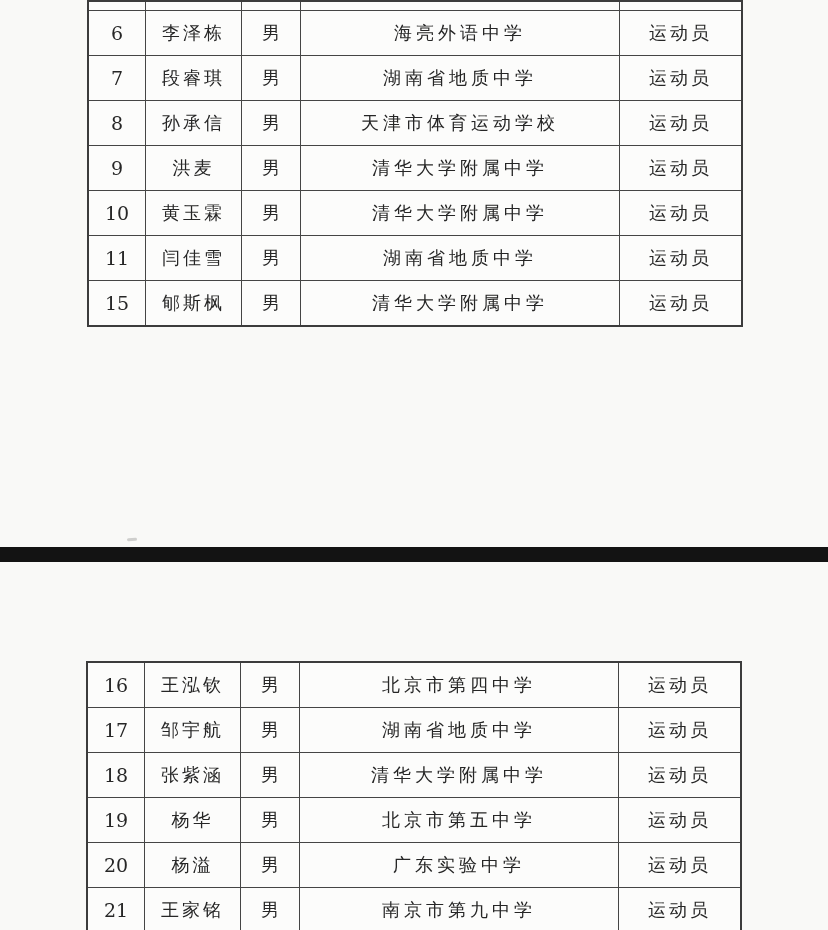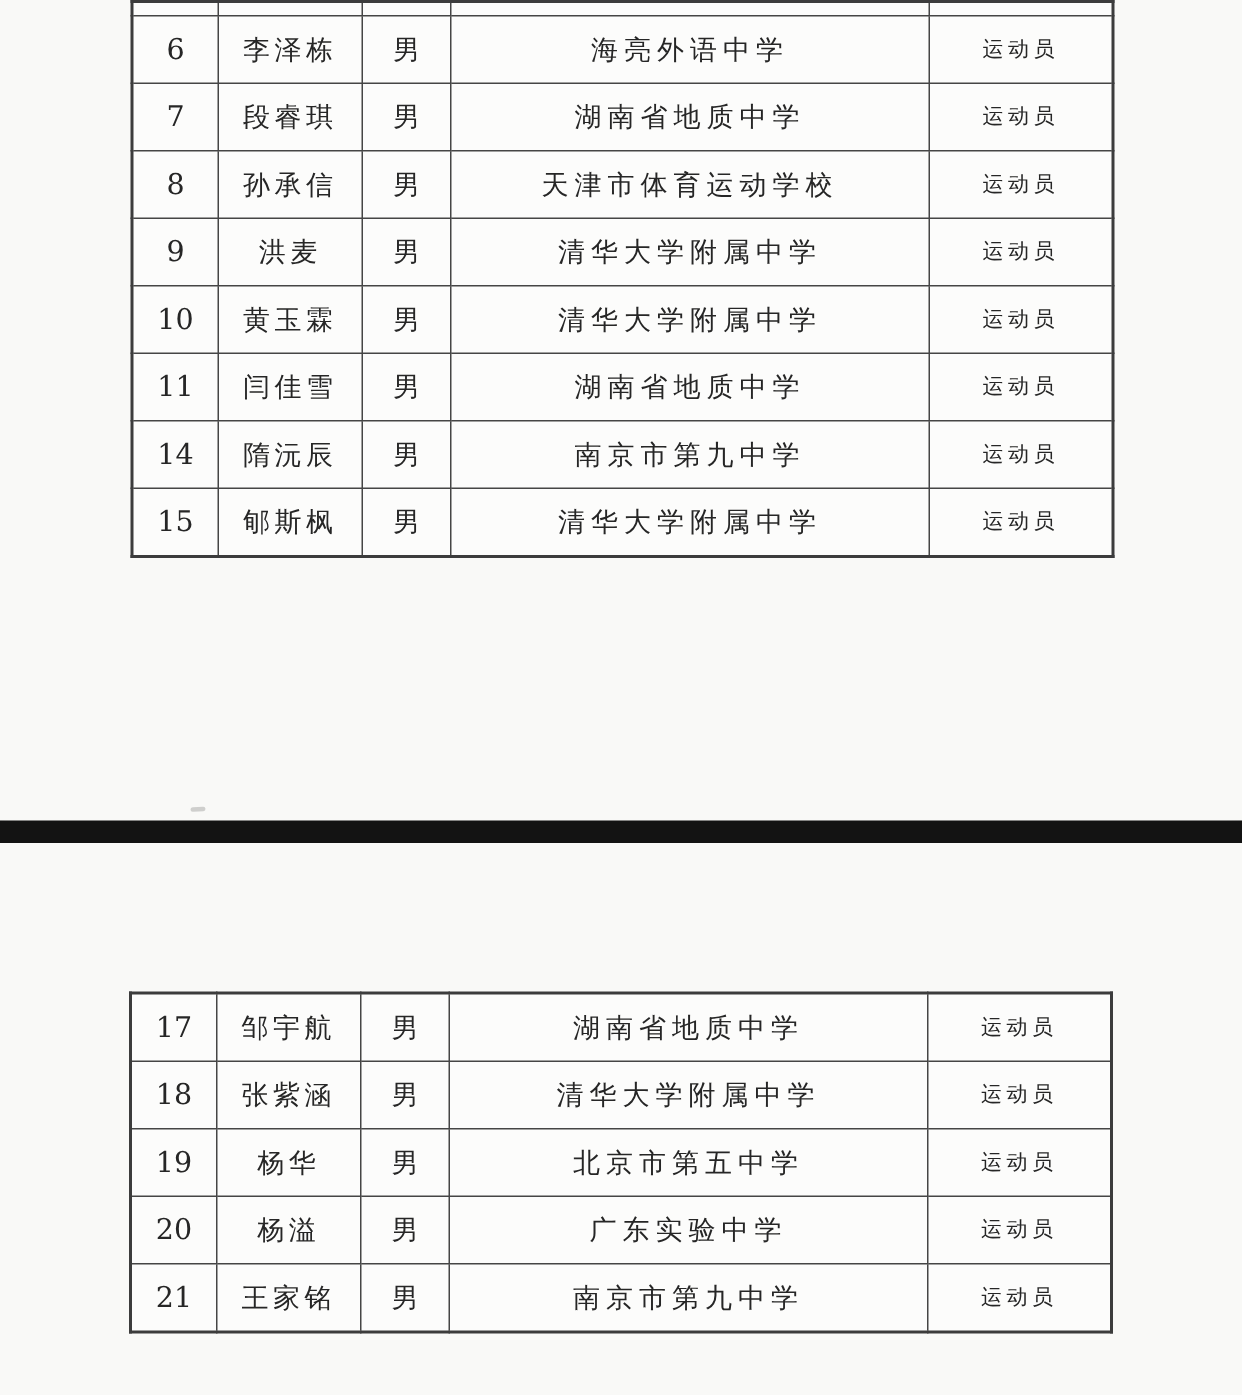--- a/index.html
+++ b/index.html
@@ -57,21 +57,21 @@
     height: 44px;
     padding: 0;
     overflow: hidden;
     white-space: nowrap;
   }
   tr.partial-row td { height: 8px; }
   td.c-no     { width: 56px;  font-size: 19px; }
   td.c-name   { width: 95px;  font-size: 18px; letter-spacing: 3px; margin-top: 48px; }
   td.c-gender { width: 58px;  font-size: 18px; }
   td.c-school { width: 318px; font-size: 18px; letter-spacing: 4px; margin-left: 20px; }
-  td.c-role   { width: 121px; font-size: 14px; letter-spacing: 3px; }
+  td.c-role   { width: 121px; font-size: 18px; letter-spacing: 3px; }
 </style>
 </head>
 <body>
 
 <div class="canvas">
 
   <div class="page-area p1"></div>
   <div class="page-area p2"></div>
 
   <table class="roster t1">
@@ -119,41 +119,41 @@
           <td class="c-role">运动员</td>
         </tr>
         <tr>
           <td class="c-no">11</td>
           <td class="c-name">闫佳雪</td>
           <td class="c-gender">男</td>
           <td class="c-school">湖南省地质中学</td>
           <td class="c-role">运动员</td>
         </tr>
         <tr>
-          <td class="c-no">14</td>
-          <td class="c-name">隋沅辰</td>
-          <td class="c-gender">男</td>
-          <td class="c-school">南京市第九中学</td>
-          <td class="c-role">运动员</td>
-        </tr>
-        <tr>
           <td class="c-no">15</td>
           <td class="c-name">郇斯枫</td>
           <td class="c-gender">男</td>
           <td class="c-school">清华大学附属中学</td>
           <td class="c-role">运动员</td>
         </tr>
       </tbody>
   </table>
 
   <div class="smudge"></div>
   <div class="separator-bar"></div>
 
   <table class="roster t2">
     <tbody>
+        <tr>
+          <td class="c-no">16</td>
+          <td class="c-name">王泓钦</td>
+          <td class="c-gender">男</td>
+          <td class="c-school">北京市第四中学</td>
+          <td class="c-role">运动员</td>
+        </tr>
         <tr>
           <td class="c-no">17</td>
           <td class="c-name">邹宇航</td>
           <td class="c-gender">男</td>
           <td class="c-school">湖南省地质中学</td>
           <td class="c-role">运动员</td>
         </tr>
         <tr>
           <td class="c-no">18</td>
           <td class="c-name">张紫涵</td>

